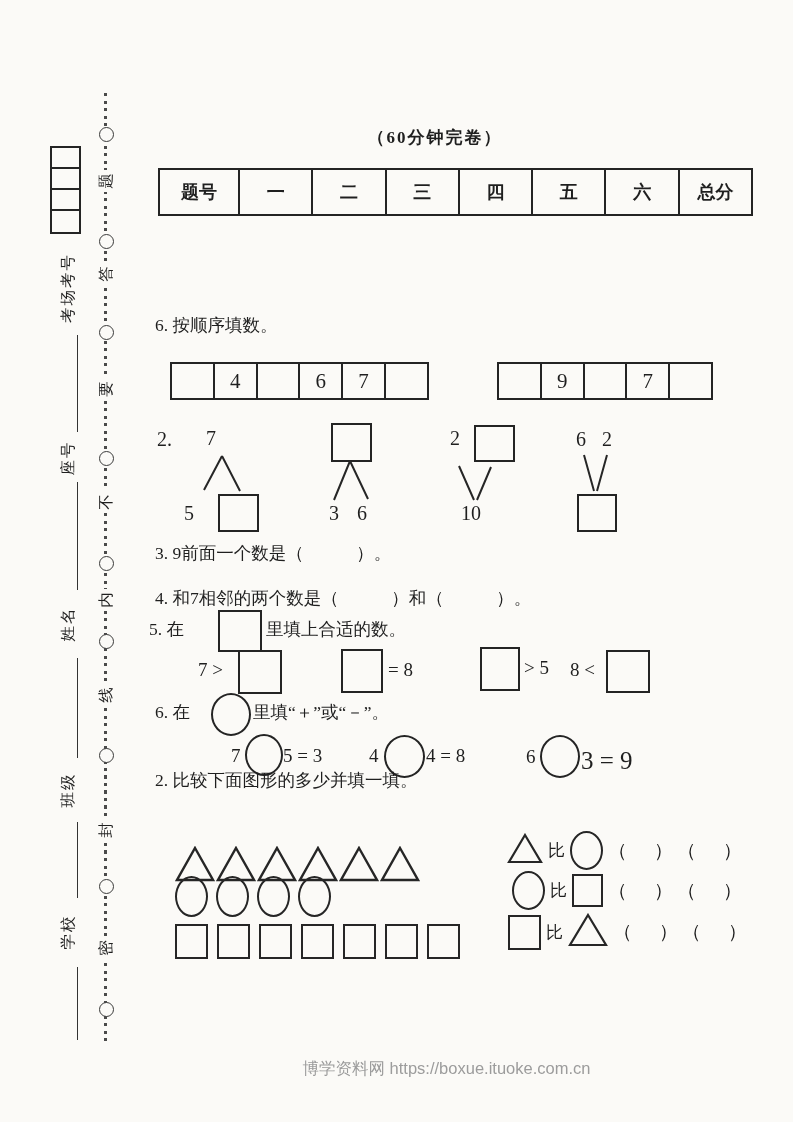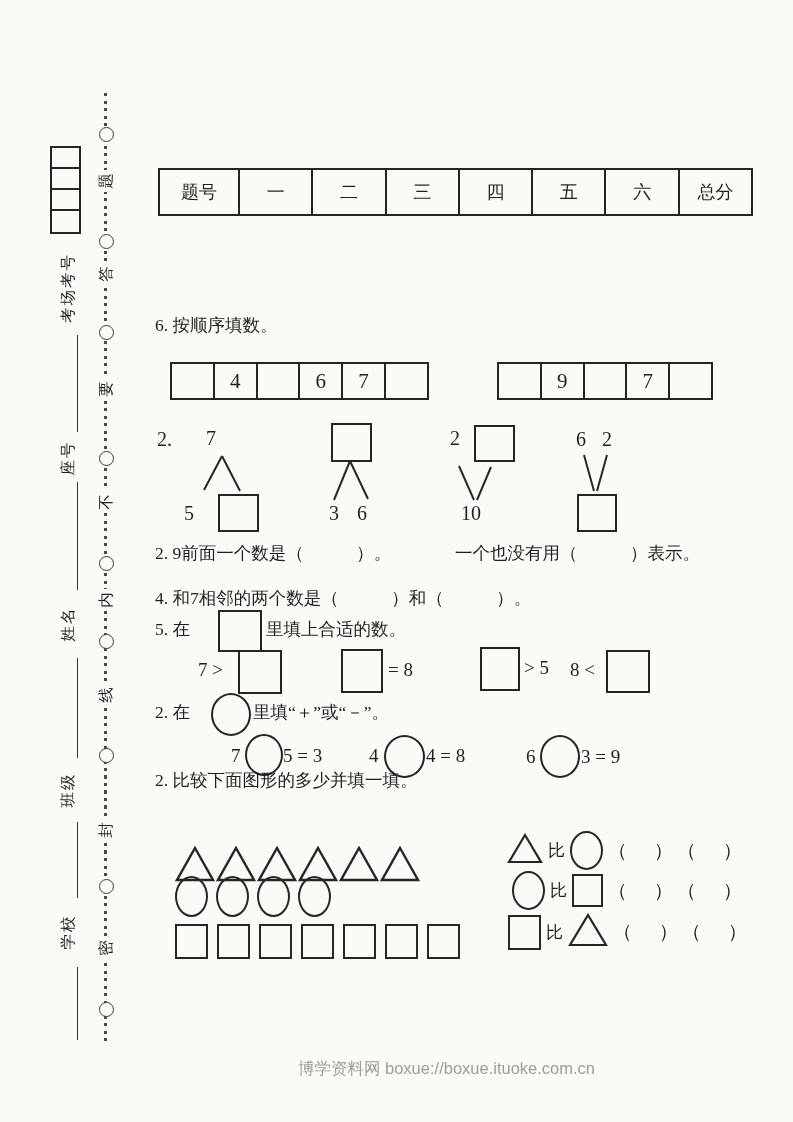--- a/index.html
+++ b/index.html
@@ -1,21 +1,21 @@
 <!DOCTYPE html>
 <html><head>
 <meta charset="utf-8">
 <style>
   html,body{margin:0;padding:0;background:#e8e8e6;}
   .page{
     position:relative;width:793px;height:1122px;margin:0 auto;
     background:#fbfaf7;color:#1f1f1f;overflow:hidden;
     font-family:"Liberation Serif","DejaVu Serif",serif;
   }
-  .b{font-weight:normal}
+  .b{font-weight:bold}
   .t{position:absolute;font-size:17.5px;white-space:nowrap;line-height:1.35}
   .num{position:absolute;font-size:20px;white-space:nowrap}
   .title{position:absolute;left:145px;top:64px;width:580px;text-align:center;
          font-size:29px;font-weight:bold;letter-spacing:1px}
   .subtitle{position:absolute;left:145px;top:126px;width:580px;text-align:center;
          font-size:17px;font-weight:bold;letter-spacing:2px}
   .score-table{position:absolute;left:158px;top:168px;border-collapse:collapse;table-layout:fixed}
   .score-table td{border:2px solid #242424;text-align:center;font-size:18px;height:44px;padding:0}
   .strip{position:absolute;top:362px;display:flex;border:2.2px solid #242424}
   .cell{width:40.8px;height:34px;border-left:2.2px solid #242424;display:flex;
@@ -48,20 +48,21 @@
   .footer{position:absolute;left:100px;right:0;top:1058px;text-align:center;font-size:16.5px;
     color:#9c9c9c;font-family:"Liberation Sans","DejaVu Sans",sans-serif}
 </style>
 </head>
 <body>
 
 <div class="page" id="page">
 
   <div class="seal-dots"></div>
 
+  <div class="subtitle">（60分钟完卷）</div>
 
   <table class="score-table">
     <tbody>
       <tr id="scoreHeadRow">
         <td class="b" style="width:78px">题号</td>
       <td class="b" style="width: 71.3px;">一</td>
           <td class="b" style="width: 71.3px;">二</td>
           <td class="b" style="width: 71.3px;">三</td>
           <td class="b" style="width: 71.3px;">四</td>
           <td class="b" style="width: 71.3px;">五</td>
@@ -107,52 +108,51 @@
   <span class="num" style="left:602px;top:428px">2</span>
   <div class="box" style="left:577px;top:494px;width:36px;height:34px"></div>
 
   <svg class="overlay" width="793" height="1122" viewBox="0 0 793 1122">
     <path d="M222,456 L204,490 M222,456 L240,491
              M350,461 L334,500 M350,461 L368,499
              M459,466 L474,500 M491,467 L477,500
              M584,455 L594,491 M607,455 L597,491" stroke="#262626" stroke-width="2" fill="none"></path>
   </svg>
 
-  <div class="t" style="left:155px;top:542px">2. 9前面一个数是（　　　）。</div>
-  <div class="t" style="left:455px;top:542px">一个也没有用（　　　）表示。</div>
+  <div class="t" style="left:155px;top:542px">3. 9前面一个数是（　　　）。</div>
   <div class="t" style="left:155px;top:587px">4. 和7相邻的两个数是（　　　）和（　　　）。</div>
 
-  <span class="t" style="left:155px;top:618px">5. 在</span>
+  <span class="t" style="left:149px;top:618px">5. 在</span>
   <div class="box" style="left:218px;top:610px;width:40px;height:38px"></div>
   <span class="t" style="left:266px;top:618px">里填上合适的数。</span>
 
   <span class="t" style="left:198px;top:657px;font-size:19px">7 &gt;</span>
   <div class="box" style="left:238px;top:650px;width:40px;height:40px"></div>
   <div class="box" style="left:341px;top:649px;width:38px;height:40px"></div>
   <span class="t" style="left:388px;top:657px;font-size:19px">= 8</span>
   <div class="box" style="left:480px;top:647px;width:36px;height:40px"></div>
   <span class="t" style="left:524px;top:655px;font-size:19px">&gt; 5</span>
   <span class="t" style="left:570px;top:657px;font-size:19px">8 &lt;</span>
   <div class="box" style="left:606px;top:650px;width:40px;height:39px"></div>
 
-  <span class="t" style="left:155px;top:701px">2. 在</span>
+  <span class="t" style="left:155px;top:701px">6. 在</span>
   <div class="circle" style="left:211px;top:693px;width:36px;height:39px"></div>
   <span class="t" style="left:253px;top:701px">里填“＋”或“－”。</span>
 
   <span class="t" style="left:231px;top:743px;font-size:19px">7</span>
   <div class="circle" style="left:245px;top:734px;width:34px;height:38px"></div>
   <span class="t" style="left:283px;top:743px;font-size:19px">5 = 3</span>
 
   <span class="t" style="left:369px;top:743px;font-size:19px">4</span>
   <div class="circle" style="left:384px;top:735px;width:37px;height:39px"></div>
   <span class="t" style="left:426px;top:743px;font-size:19px">4 = 8</span>
 
   <span class="t" style="left:526px;top:744px;font-size:19px">6</span>
   <div class="circle" style="left:540px;top:735px;width:36px;height:39px"></div>
-  <span class="t" style="left:581px;top:744px;font-size:19px">3 = 9</span>
+  <span class="t" style="left:581px;top:744px;font-size:25px">3 = 9</span>
 
   <div class="t" style="left:155px;top:769px">2. 比较下面图形的多少并填一填。</div>
   <div class="shape-row" id="triRow">
       <span><svg width="40" height="36" viewBox="0 0 40 36">
           <polygon points="20,2 38,34 2,34" fill="none" stroke="#262626" stroke-width="2.4"></polygon>
         </svg></span>
       <span><svg width="40" height="36" viewBox="0 0 40 36">
           <polygon points="20,2 38,34 2,34" fill="none" stroke="#262626" stroke-width="2.4"></polygon>
         </svg></span>
       <span><svg width="40" height="36" viewBox="0 0 40 36">
@@ -200,21 +200,21 @@
   </div>
   <div class="cmp" style="left:508px;top:913px">
     <span class="sq-sm" style="width:29px;height:31px"></span>
     <span class="cmp-word">比</span>
     <span><svg width="40" height="34" viewBox="0 0 40 34">
           <polygon points="20,2 38,32 2,32" fill="none" stroke="#262626" stroke-width="2.2"></polygon>
         </svg></span>
     <span class="cmp-blanks">（　）（　）</span>
   </div>
 
-  <div class="footer">博学资料网 boxue://boxue.ituoke.com.cn</div>
+  <div class="footer">博学资料网 https://boxue.ituoke.com.cn</div>
 
 <div class="seal-o" style="top: 127px;"></div>
     <div class="seal-o" style="top: 234px;"></div>
     <div class="seal-o" style="top: 325px;"></div>
     <div class="seal-o" style="top: 451px;"></div>
     <div class="seal-o" style="top: 556px;"></div>
     <div class="seal-o" style="top: 634px;"></div>
     <div class="seal-o" style="top: 748px;"></div>
     <div class="seal-o" style="top: 879px;"></div>
     <div class="seal-o" style="top: 1002px;"></div>

